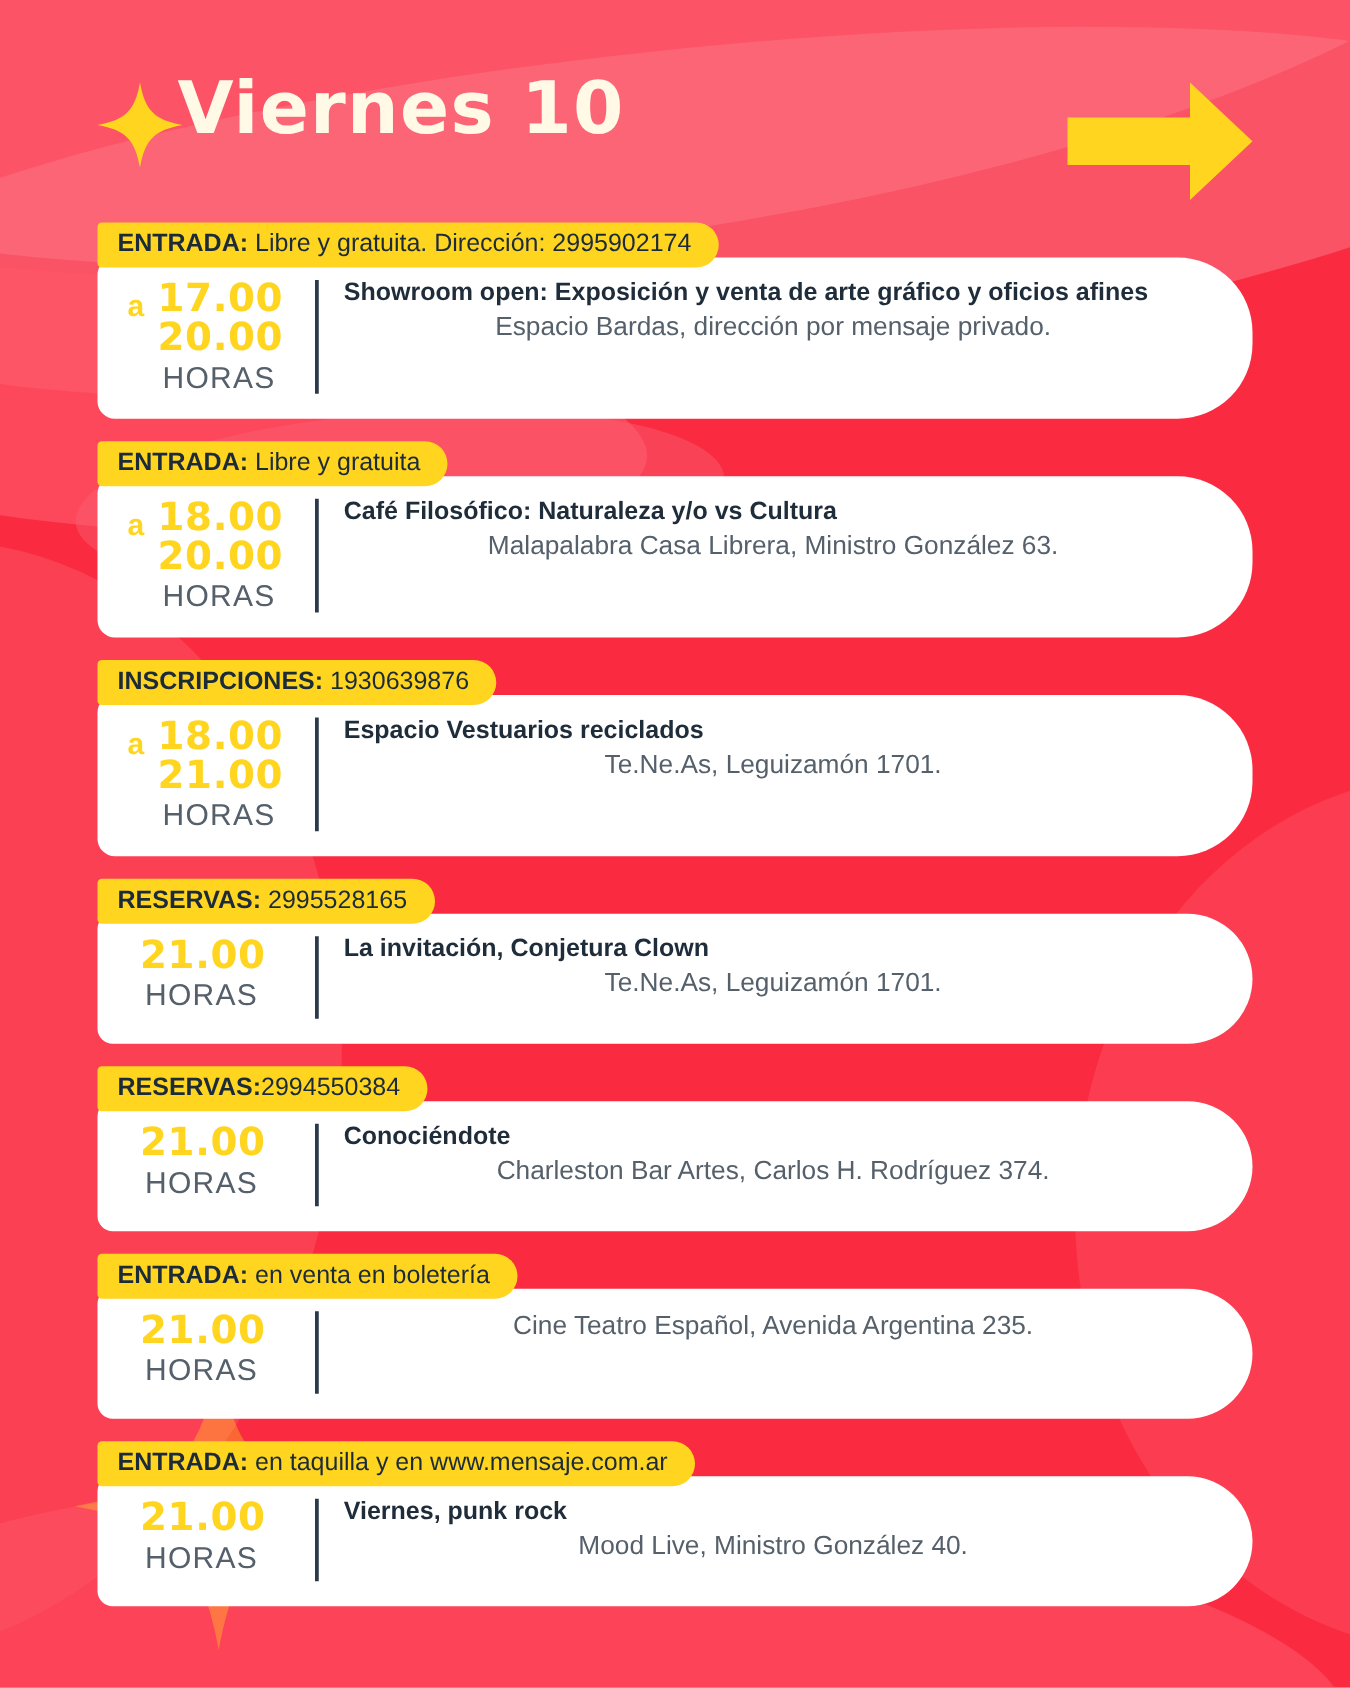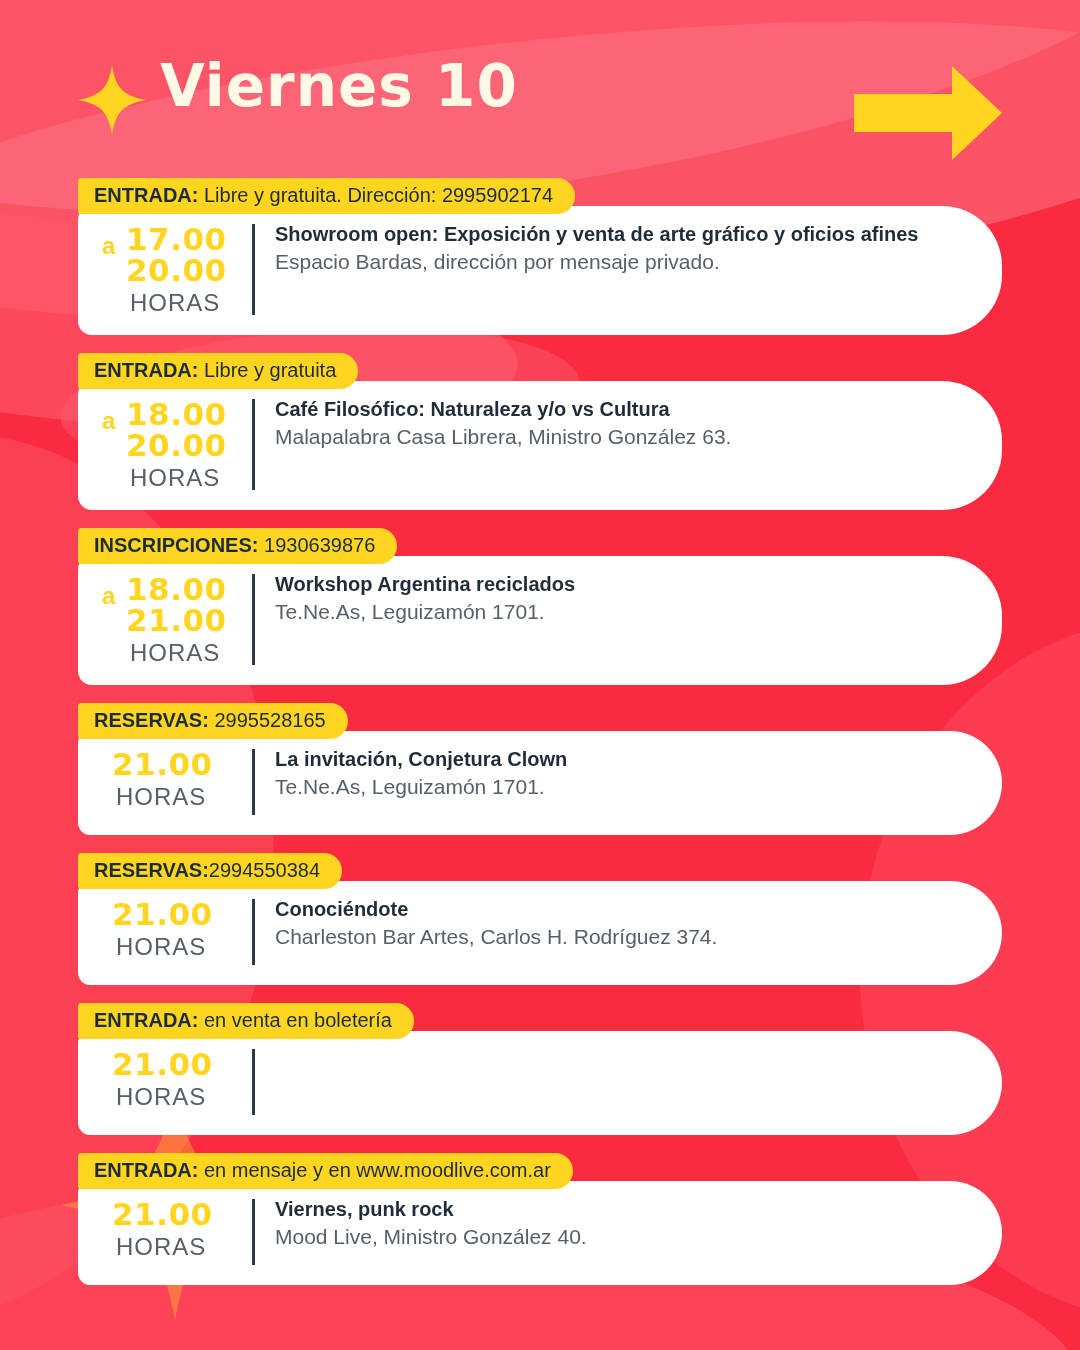--- a/index.html
+++ b/index.html
@@ -46,21 +46,21 @@
     height: 110px;
   }
   .spark-title {
     position: absolute;
     left: 0; top: 14px;
     width: 68px; height: 68px;
   }
   .spark-title svg { width:100%; height:100%; display:block; }
   .title {
     position: absolute;
-    left: 82px; top: 0;
+    left: 64px; top: 0;
     font-size: 58px;
     font-weight: 800;
     color: #fff9e6;
     letter-spacing: 1px;
     font-family: "DejaVu Sans", sans-serif;
   }
   .arrow {
     position: absolute;
     right: 12px; top: 6px;
     width: 160px; height: 110px;
@@ -145,20 +145,21 @@
     color: #1f2c3a;
     font-size: 20px;
     font-weight: 800;
     line-height: 1.18;
     margin-bottom: 2px;
   }
   .ev-place {
     color: #55606b;
     font-size: 21px;
     line-height: 1.25;
+    text-align: center;
   }
 </style>
 </head>
 <body>
 
 <div class="poster">
   <div class="swoosh sw1"></div>
   <div class="swoosh sw2"></div>
   <div class="swoosh sw3"></div>
   <div class="swoosh sw4"></div>
@@ -232,21 +233,21 @@
       </div>
       <div class="card">
         <div class="time-col">
           <span class="time-a">a</span>
           <div class="time-val">18.00</div>
           <div class="time-val">21.00</div>
           <div class="horas">HORAS</div>
         </div>
         <div class="divider"></div>
         <div class="info">
-          <div class="ev-title">Workshop Argentina reciclados</div>
+          <div class="ev-title">Espacio Vestuarios reciclados</div>
           <div class="ev-place">Te.Ne.As, Leguizamón 1701.</div>
         </div>
       </div>
     </div>
 
     <div class="event">
       <div class="tag">
         <span>RESERVAS:</span><span class="tag-rest">  2995528165</span>
       </div>
       <div class="card">
@@ -283,27 +284,28 @@
       <div class="tag">
         <span>ENTRADA:</span><span class="tag-rest"> en venta en boletería</span>
       </div>
       <div class="card">
         <div class="time-col time-single">
           <div class="time-val">21.00</div>
           <div class="horas">HORAS</div>
         </div>
         <div class="divider"></div>
         <div class="info">
-        </div>
-      </div>
-    </div>
-
-    <div class="event">
-      <div class="tag">
-        <span>ENTRADA:</span><span class="tag-rest"> en mensaje y en www.moodlive.com.ar</span>
+          <div class="ev-place">Cine Teatro Español, Avenida Argentina 235.</div>
+        </div>
+      </div>
+    </div>
+
+    <div class="event">
+      <div class="tag">
+        <span>ENTRADA:</span><span class="tag-rest"> en taquilla y en www.mensaje.com.ar</span>
       </div>
       <div class="card">
         <div class="time-col time-single">
           <div class="time-val">21.00</div>
           <div class="horas">HORAS</div>
         </div>
         <div class="divider"></div>
         <div class="info">
           <div class="ev-title">Viernes, punk rock</div>
           <div class="ev-place">Mood Live, Ministro González 40.</div>

